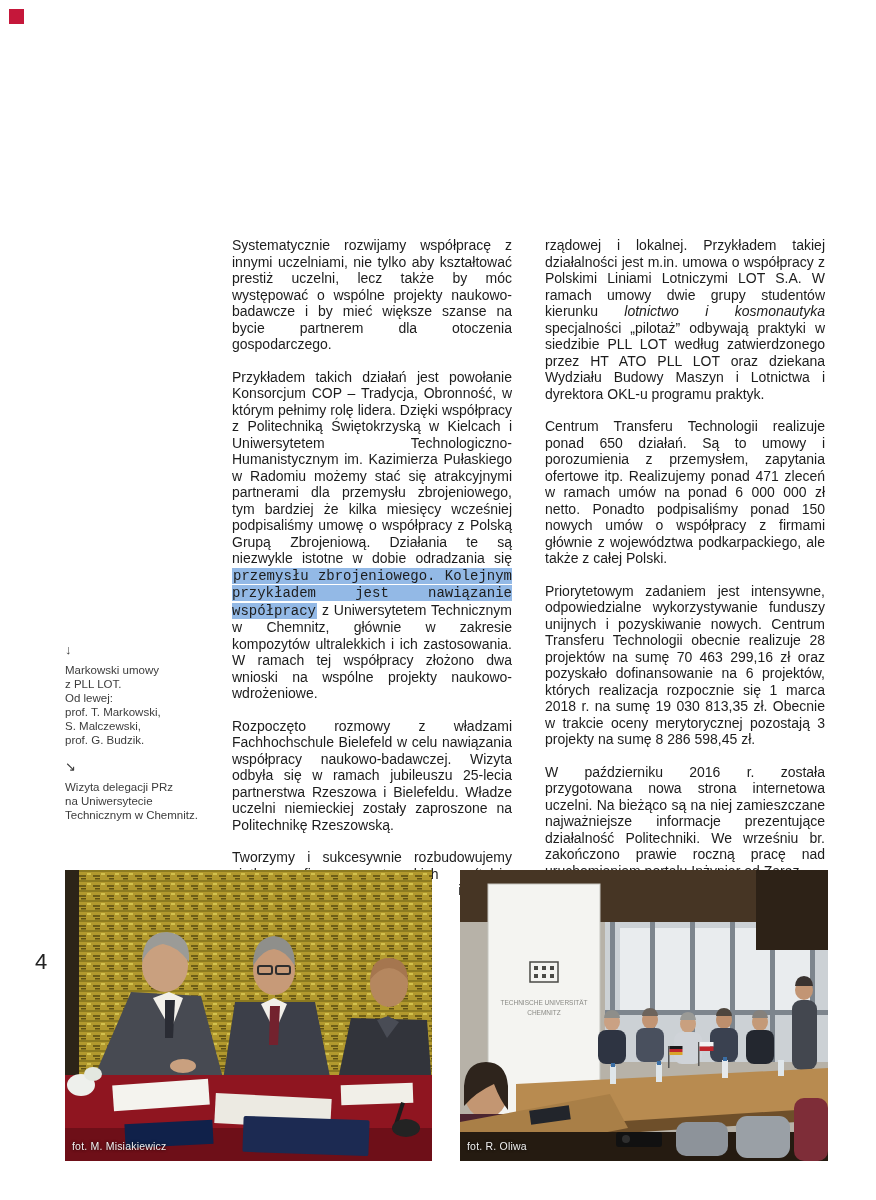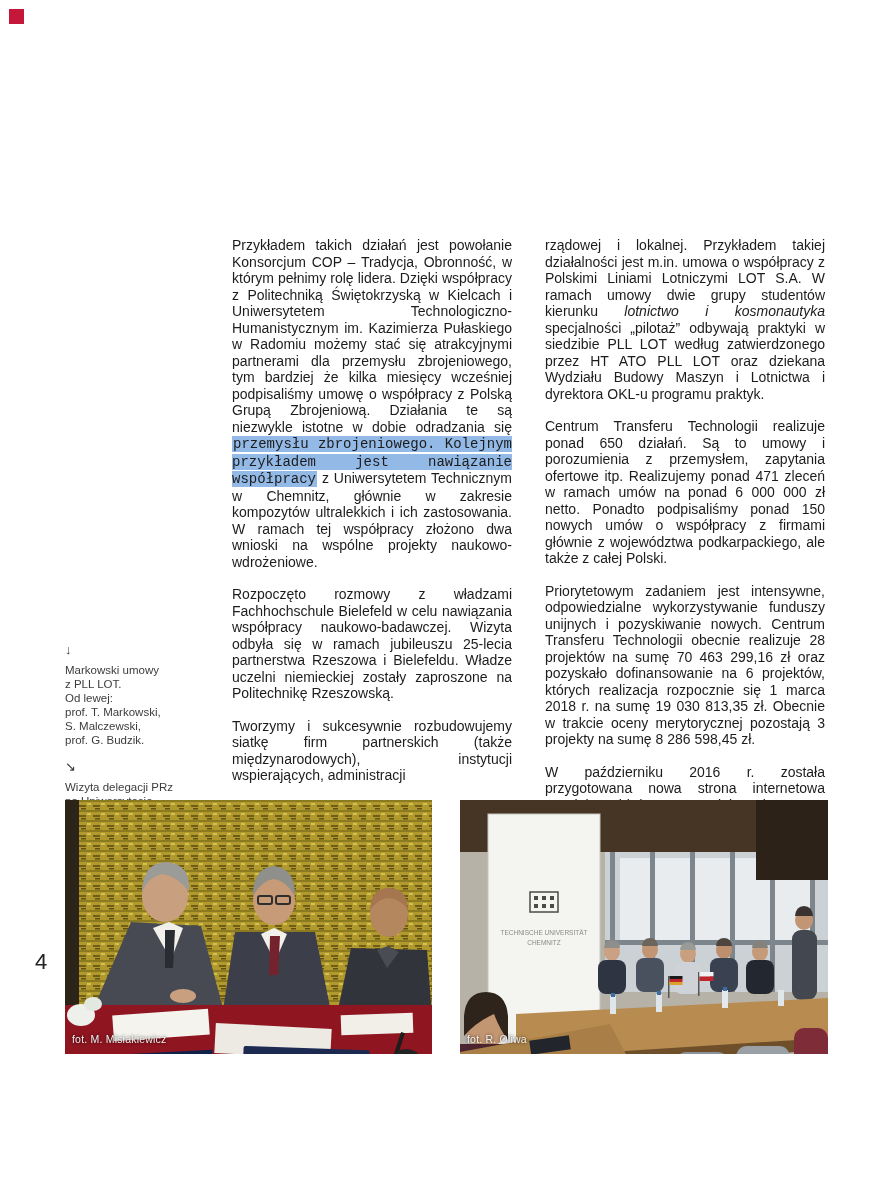--- a/index.html
+++ b/index.html
@@ -21,21 +21,21 @@
   .margin-note{position:absolute;left:65px;width:150px;font-size:11.5px;line-height:14px;color:#3c3c3c;}
   .note-1{top:643px;}
   .note-2{top:760px;}
   .arrow{display:block;font-size:13px;line-height:13px;margin-bottom:7px;color:#3c3c3c;}
   .note-line{white-space:nowrap;}
 
   
   .page-number{position:absolute;left:35px;top:949px;font-size:22px;color:#222;}
 
   
-  .photo{position:absolute;top:800px;height:254px;overflow:hidden;background:#737373;}
+  .photo{position:absolute;top:870px;height:291px;overflow:hidden;background:#737373;}
   .photo-left{left:65px;width:367px;}
   .photo-right{left:460px;width:368px;}
   .photo svg{display:block;}
   .credit{position:absolute;left:7px;bottom:9px;font-size:10.5px;color:#efefef;
           text-shadow:0 0 3px rgba(0,0,0,.8);letter-spacing:.2px;}
 </style>
 </head>
 <body>
 
 <div class="page">
@@ -55,20 +55,21 @@
   <div class="margin-note note-2">
     <span class="arrow">↘</span>
     <div class="note-line">Wizyta delegacji PRz</div>
     <div class="note-line">na Uniwersytecie</div>
     <div class="note-line">Technicznym w Chemnitz.</div>
   </div>
 
   <div class="page-number">4</div>
 
   <div class="col col-left">
+    <p class="para">Systematycznie rozwijamy współpracę z innymi uczelniami, nie tylko aby kształtować prestiż uczelni, lecz także by móc występować o wspólne projekty naukowo-badawcze i by mieć większe szanse na bycie partnerem dla otoczenia gospodarczego.</p>
     <p class="para"><span>Przykładem takich działań jest powołanie Konsorcjum COP – Tradycja, Obronność, w którym pełnimy rolę lidera. Dzięki współpracy z Politechniką Świętokrzyską w Kielcach i Uniwersytetem Technologiczno-Humanistycznym im. Kazimierza Pułaskiego w Radomiu możemy stać się atrakcyjnymi partnerami dla przemysłu zbrojeniowego, tym bardziej że kilka miesięcy wcześniej podpisaliśmy umowę o współpracy z Polską Grupą Zbrojeniową. Działania te są niezwykle istotne w dobie odradzania się </span><span class="hl" style="background-color: rgb(147, 185, 230);">przemysłu zbrojeniowego. Kolejnym przykładem jest nawiązanie współpracy</span><span> z Uniwersytetem Technicznym w Chemnitz, głównie w zakresie kompozytów ultralekkich i ich zastosowania. W ramach tej współpracy złożono dwa wnioski na wspólne projekty naukowo-wdrożeniowe.</span></p>
     <p class="para">Rozpoczęto rozmowy z władzami Fachhochschule Bielefeld w celu nawiązania współpracy naukowo-badawczej. Wizyta odbyła się w ramach jubileuszu 25-lecia partnerstwa Rzeszowa i Bielefeldu. Władze uczelni niemieckiej zostały zaproszone na Politechnikę Rzeszowską.</p>
     <p class="para">Tworzymy i sukcesywnie rozbudowujemy siatkę firm partnerskich (także międzynarodowych), instytucji wspierających, administracji</p>
   </div>
 
   <div class="col col-right">
     <p class="para"><span>rządowej i lokalnej. Przykładem takiej działalności jest m.in. umowa o współpracy z Polskimi Liniami Lotniczymi LOT S.A. W ramach umowy dwie grupy studentów kierunku </span><i class="it">lotnictwo i kosmonautyka</i><span> specjalności „pilotaż” odbywają praktyki w siedzibie PLL LOT według zatwierdzonego przez HT ATO PLL LOT oraz dziekana Wydziału Budowy Maszyn i Lotnictwa i dyrektora OKL-u programu praktyk.</span></p>
     <p class="para">Centrum Transferu Technologii realizuje ponad 650 działań. Są to umowy i porozumienia z przemysłem, zapytania ofertowe itp. Realizujemy ponad 471 zleceń w ramach umów na ponad 6 000 000 zł netto. Ponadto podpisaliśmy ponad 150 nowych umów o współpracy z firmami głównie z województwa podkarpackiego, ale także z całej Polski.</p>
     <p class="para">Priorytetowym zadaniem jest intensywne, odpowiedzialne wykorzystywanie funduszy unijnych i pozyskiwanie nowych. Centrum Transferu Technologii obecnie realizuje 28 projektów na sumę 70 463 299,16 zł oraz pozyskało dofinansowanie na 6 projektów, których realizacja rozpocznie się 1 marca 2018 r. na sumę 19 030 813,35 zł. Obecnie w trakcie oceny merytorycznej pozostają 3 projekty na sumę 8 286 598,45 zł.</p>
     <p class="para">W październiku 2016 r. została przygotowana nowa strona internetowa uczelni. Na bieżąco są na niej zamieszczane najważniejsze informacje prezentujące działalność Politechniki. We wrześniu br. zakończono prawie roczną pracę nad uruchomieniem portalu Inżynier od Zaraz.</p>

